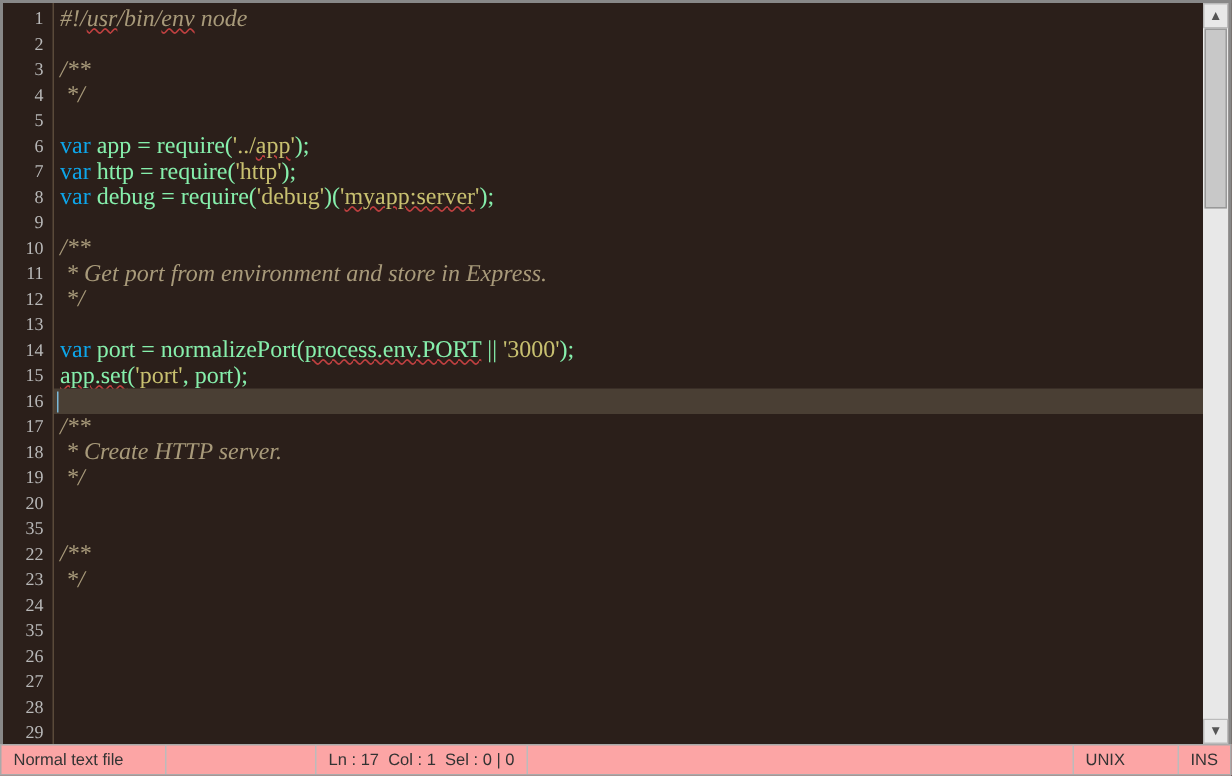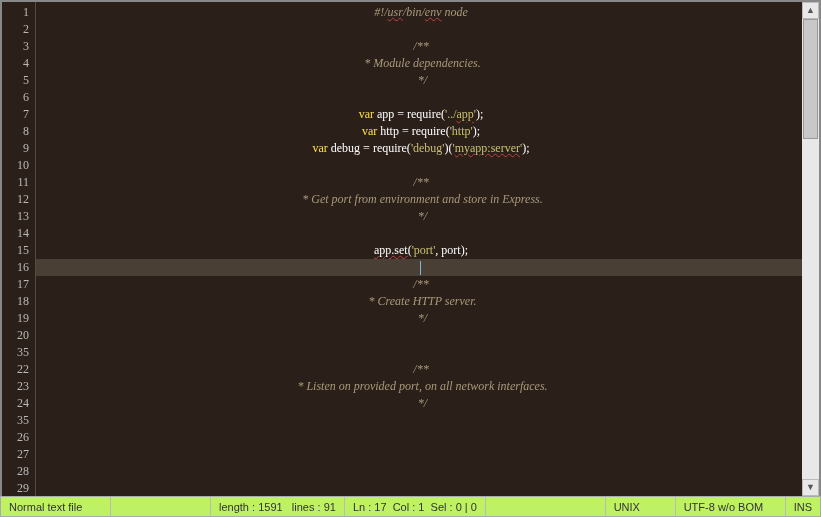--- a/index.html
+++ b/index.html
@@ -34,43 +34,42 @@
 
 .code {
   flex: 1;
   padding-top: 2px;
   position: relative;
 }
 
 .line {
   height: 17px;
   line-height: 17px;
-  font-size: 12px;
+  font-size: 16px;
   white-space: pre;
   padding-left: 4px;
   color: #d9cba4;
   position: relative;
-  text-align: center;
 }
 
 .line.current {
   background: #4a3f34;
 }
 
 .cursor {
   display: inline-block;
   width: 1px;
   height: 14px;
   background: #7ab8d8;
   vertical-align: middle;
   margin-left: -2px;
 }
 
-.t-kw   { color: #fde047; }
-.t-id   { color: #ffffff; }
+.t-kw   { color: #0ea5e9; }
+.t-id   { color: #86efac; }
 .t-str  { color: #c8c070; }
 .t-cm   { color: #a89a7a; font-style: italic; }
 .t-cmd  { color: #a89a7a; font-style: italic; }
 
 .squiggle {
   text-decoration: underline wavy #c04040;
   text-decoration-thickness: 1px;
   text-underline-offset: 1px;
 }
 
@@ -97,21 +96,21 @@
 .scroll-thumb {
   position: absolute;
   top: 0; left: 1px; right: 1px;
   height: 120px;
   background: #c8c8c8;
   border: 1px solid #999;
 }
 
 .statusbar {
   height: 21px;
-  background: #bef264;
+  background: #fca5a5;
   border: 1px solid #aaa;
   display: flex;
   align-items: center;
   font-family: "Segoe UI", Tahoma, sans-serif;
   font-size: 11px;
   color: #333;
 }
 .statusbar .cell {
   padding: 0 8px;
   border-right: 1px solid #bbb;
@@ -156,64 +155,57 @@
       <div class="ln">35</div>
       <div class="ln">26</div>
       <div class="ln">27</div>
       <div class="ln">28</div>
       <div class="ln">29</div>
     </div>
   <div class="code" id="code">
       <div class="line"><span class="t-cm">#!/</span><span class="t-cm squiggle">usr</span><span class="t-cm">/bin/</span><span class="t-cm squiggle">env</span><span class="t-cm"> node</span></div>
       <div class="line"></div>
       <div class="line"><span class="t-cmd">/**</span></div>
-      <div class="line"><span class="t-cmd"> * Module dependencies.</span></div>
       <div class="line"><span class="t-cmd"> */</span></div>
       <div class="line"></div>
       <div class="line"><span class="t-kw">var</span><span class="t-id"> app = require(</span><span class="t-str">'../</span><span class="t-str squiggle">app</span><span class="t-str">'</span><span class="t-id">);</span></div>
       <div class="line"><span class="t-kw">var</span><span class="t-id"> http = require(</span><span class="t-str">'http'</span><span class="t-id">);</span></div>
       <div class="line"><span class="t-kw">var</span><span class="t-id"> debug = require(</span><span class="t-str">'debug'</span><span class="t-id">)(</span><span class="t-str">'</span><span class="t-str squiggle">myapp:server</span><span class="t-str">'</span><span class="t-id">);</span></div>
       <div class="line"></div>
       <div class="line"><span class="t-cmd">/**</span></div>
       <div class="line"><span class="t-cmd"> * Get port from environment and store in Express.</span></div>
       <div class="line"><span class="t-cmd"> */</span></div>
       <div class="line"></div>
+      <div class="line"><span class="t-kw">var</span><span class="t-id"> port = normalizePort(</span><span class="t-id squiggle">process.env.PORT</span><span class="t-id"> || </span><span class="t-str">'3000'</span><span class="t-id">);</span></div>
       <div class="line"><span class="t-id squiggle">app.set</span><span class="t-id">(</span><span class="t-str">'port'</span><span class="t-id">, port);</span></div>
       <div class="line current"><span class="cursor"></span></div>
       <div class="line"><span class="t-cmd">/**</span></div>
       <div class="line"><span class="t-cmd"> * Create HTTP server.</span></div>
       <div class="line"><span class="t-cmd"> */</span></div>
       <div class="line"></div>
       <div class="line"></div>
       <div class="line"><span class="t-cmd">/**</span></div>
-      <div class="line"><span class="t-cmd"> * Listen on provided port, on all network interfaces.</span></div>
       <div class="line"><span class="t-cmd"> */</span></div>
       <div class="line"></div>
     </div>
   <div class="scrollbar-v">
     <div class="scroll-btn">▲</div>
     <div class="scroll-track">
       <div class="scroll-thumb"></div>
     </div>
     <div class="scroll-btn">▼</div>
   </div>
 </div>
 
 <div class="statusbar">
   <div class="cell" style="min-width:110px">Normal text file</div>
   <div class="status-gap"></div>
   <div class="cell">
-    <span>length :</span>&nbsp;<span>1591</span>
-    &nbsp;&nbsp;&nbsp;
-    <span>lines :</span>&nbsp;<span>91</span>
-  </div>
-  <div class="cell">
     <span>Ln :</span>&nbsp;<span>17</span>
     &nbsp;&nbsp;
     <span>Col :</span>&nbsp;<span>1</span>
     &nbsp;&nbsp;
     <span>Sel :</span>&nbsp;<span>0 | 0</span>
   </div>
   <div class="cell wide"></div>
   <div class="cell" style="min-width:70px">UNIX</div>
-  <div class="cell" style="min-width:110px">UTF-8 w/o BOM</div>
   <div class="cell" style="min-width:34px">INS</div>
 </div>
 
 </body></html>

